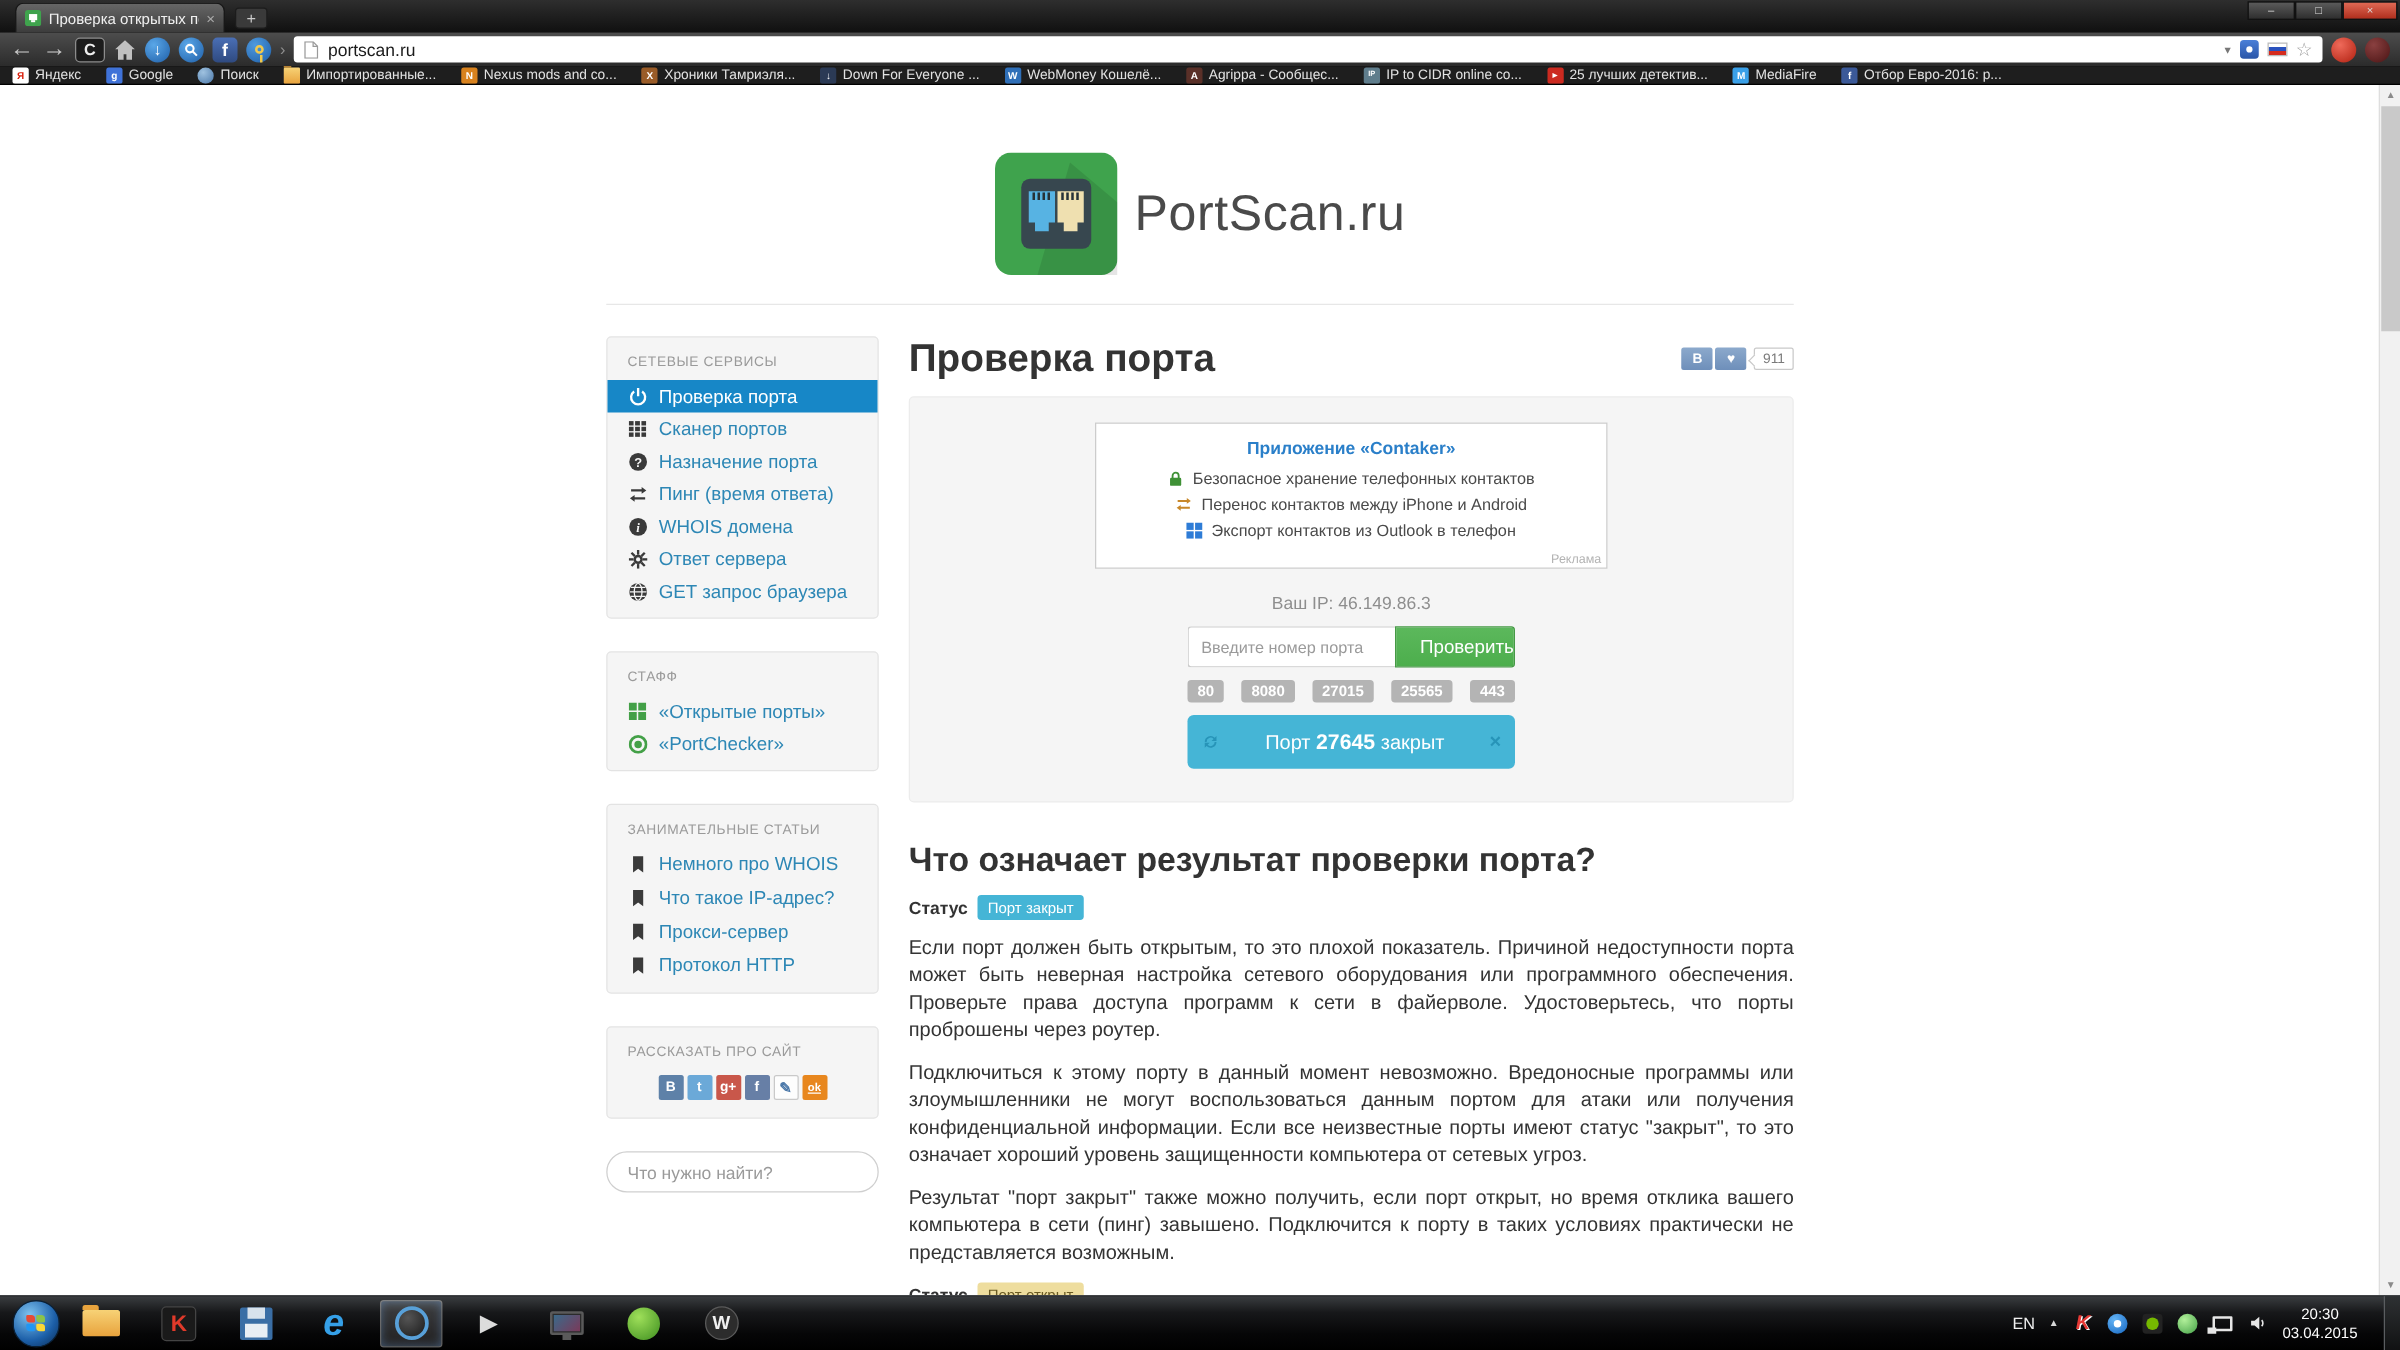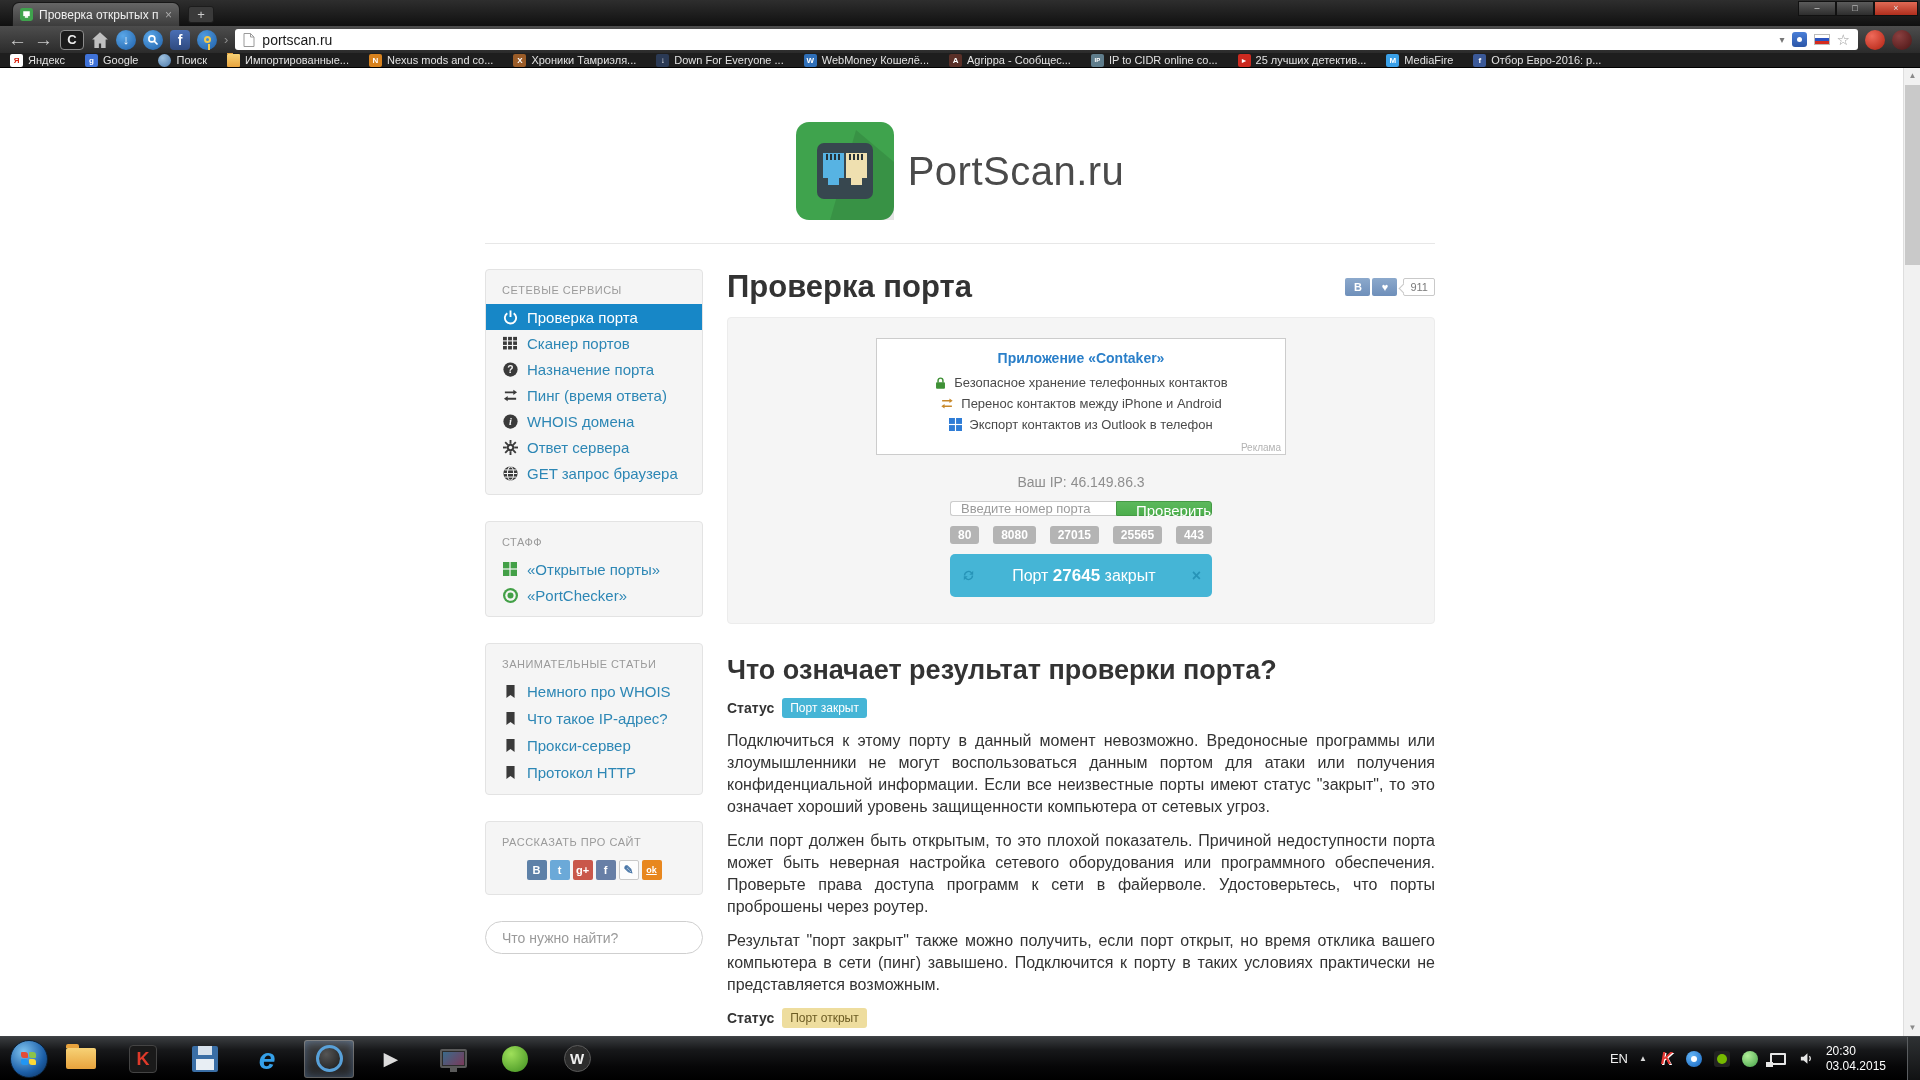--- a/index.html
+++ b/index.html
@@ -116,21 +116,21 @@
   .vkcount::before { content:""; position:absolute; left:-4px; top:6px; width:6px; height:6px; background:#fff;
     border-left:1px solid #c9c9c9; border-bottom:1px solid #c9c9c9; transform:rotate(45deg); }
 
   .widgetpanel { background:#f5f5f5; border:1px solid #ececec; border-radius:4px; margin-top:12px; padding:20px 0 26px; }
   .adbox { width:410px; margin:0 auto; background:#fff; border:1px solid #ccc; position:relative;
     text-align:center; padding:11px 10px 16px; }
   .adtitle { color:#2a7fc9; font-weight:bold; font-size:14px; margin-bottom:9px; }
   .adline { font-size:13px; color:#4a4a4a; margin:6px 0; display:flex; align-items:center; justify-content:center; gap:7px; }
   .adlabel { position:absolute; right:4px; bottom:1px; font-size:10px; color:#b3b3b3;margin-top:12px; }
   .ipline { text-align:center; color:#8e8e8e; font-size:14px; margin-top:19px; }
-  .checkrow { width:262px; margin:11px auto 0; display:flex; height:15px; }
+  .checkrow { width:262px; margin:11px auto 0; display:flex; height:33px; }
   .portinput { flex:1; min-width:0; border:1px solid #ccc; border-right:none; border-radius:3px 0 0 3px;
     padding:0 10px; font-size:13px; color:#555; font-family:"Liberation Sans", sans-serif; outline:none; }
   .portinput::placeholder { color:#9a9a9a; }
   .checkbtn { width:96px; background:linear-gradient(#5cb85c,#4cae4c); border:1px solid #459a45;
     border-radius:0 3px 3px 0; color:#fff; font-size:15px; font-family:"Liberation Sans", sans-serif;text-align:right; }
   .chiprow { width:262px; margin:10px auto 0; display:flex; justify-content:space-between; }
   .chip { background:#b4b4b4; color:#fff; font-size:12px; font-weight:bold; border-radius:3px; padding:2px 8px; }
   .banner { width:262px; height:43px; margin:10px auto 0; background:#45b5d6; border-radius:5px;
     display:flex; align-items:center; padding:0 11px; color:#fff; }
   .banner-text { flex:1; text-align:center; font-size:16px; }
@@ -183,21 +183,21 @@
   .tray-up { color:#d8d8d8; font-size:8px; }
   .trayic { width:17px; height:17px; display:flex; align-items:center; justify-content:center; }
   .tr-kasp { color:#e53935; font-weight:bold; font-size:16px; text-shadow:1px 1px 0 #fff; font-style:italic; }
   .tr-blue { width:16px; height:16px; border-radius:50%; background:radial-gradient(circle at 35% 30%, #64b5f6, #1565c0); position:relative; }
   .tr-blue::after { content:""; position:absolute; left:5px; top:5px; width:6px; height:6px; border-radius:50%; background:#fff; }
   .tr-nv { width:16px; height:16px; border-radius:3px; background:#222; display:flex; align-items:center; justify-content:center; }
   .tr-nv span { width:10px; height:10px; border-radius:50%; background:#76b900; }
   .tr-green { width:16px; height:16px; border-radius:50%; background:radial-gradient(circle at 35% 30%, #b2f09a, #43a047); }
   .tr-net { width:16px; height:12px; border:2px solid #e6e6e6; border-radius:1px; position:relative; }
   .tr-net::after { content:""; position:absolute; left:-6px; bottom:-4px; width:7px; height:5px; background:#e6e6e6; }
-  .clock { text-align:left; color:#fff; font-size:12px; line-height:15px; padding-right:10px; }
+  .clock { text-align:center; color:#fff; font-size:12px; line-height:15px; padding-right:10px; }
   .showdesk { width:13px; height:44px; border-left:1px solid #5a5d60; background:linear-gradient(#2e3133,#101112); }
 
   svg { display:block; }
 </style>
 </head>
 <body>
 
 <div class="screen">
 
   <div class="tabstrip">
@@ -582,22 +582,22 @@
               <span class="banner-x">×</span>
             </div>
           </div>
 
           <h2 class="sect">Что означает результат проверки порта?</h2>
 
           <div class="statusrow">
             <span class="statuslbl">Статус</span>
             <span class="badge badge-closed">Порт закрыт</span>
           </div>
+          <p class="body">Если порт должен быть открытым, то это плохой показатель. Причиной недоступности порта может быть неверная настройка сетевого оборудования или программного обеспечения. Проверьте права доступа программ к сети в файерволе. Удостоверьтесь, что порты проброшены через роутер.</p>
           <p class="body">Подключиться к этому порту в данный момент невозможно. Вредоносные программы или злоумышленники не могут воспользоваться данным портом для атаки или получения конфиденциальной информации. Если все неизвестные порты имеют статус "закрыт", то это означает хороший уровень защищенности компьютера от сетевых угроз.</p>
-          <p class="body">Если порт должен быть открытым, то это плохой показатель. Причиной недоступности порта может быть неверная настройка сетевого оборудования или программного обеспечения. Проверьте права доступа программ к сети в файерволе. Удостоверьтесь, что порты проброшены через роутер.</p>
           <p class="body">Результат "порт закрыт" также можно получить, если порт открыт, но время отклика вашего компьютера в сети (пинг) завышено. Подключится к порту в таких условиях практически не представляется возможным.</p>
 
           <div class="statusrow">
             <span class="statuslbl">Статус</span>
             <span class="badge badge-open">Порт открыт</span>
           </div>
 
         </div>
       </div>
     </div>

